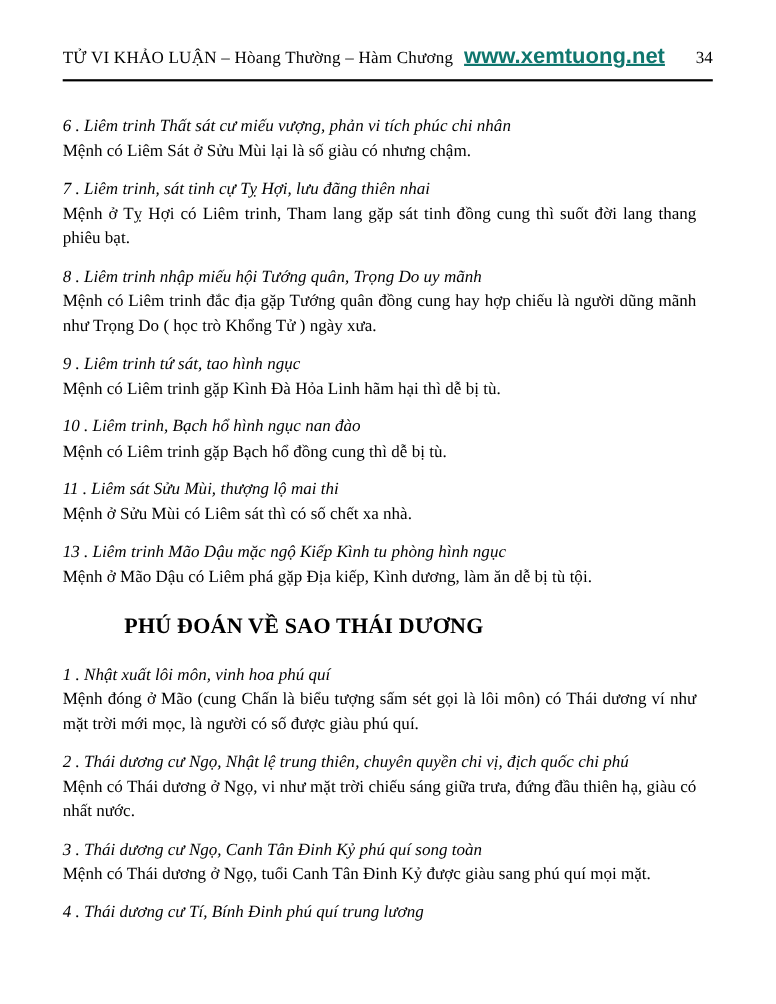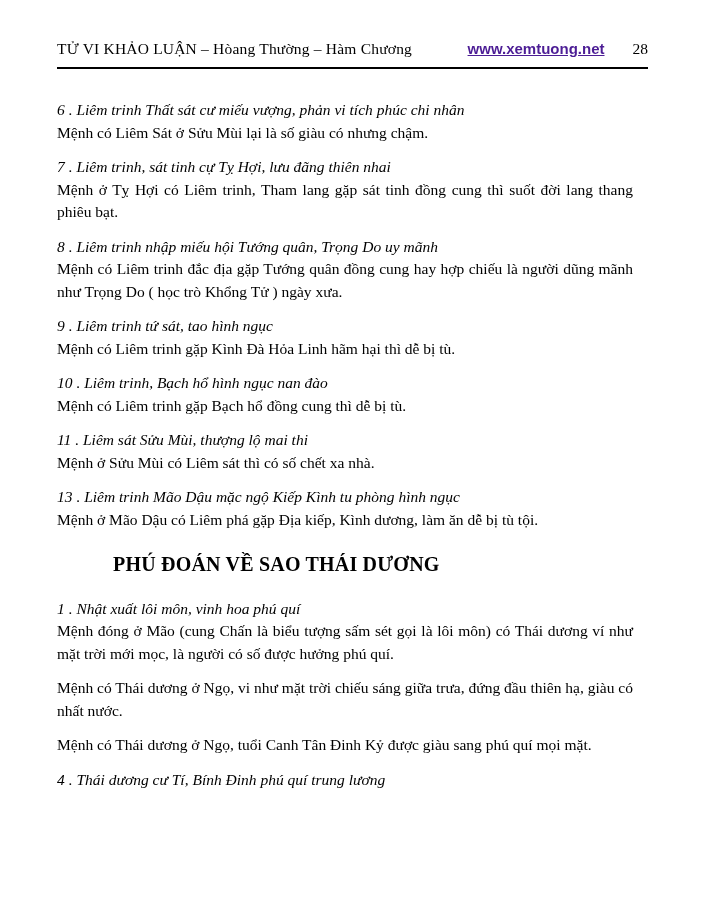--- a/index.html
+++ b/index.html
@@ -31,22 +31,22 @@
     letter-spacing: 0.2px;
   }
   .header-right {
     display: flex;
     align-items: baseline;
     gap: 28px;
   }
   .header-link {
     font-family: "Liberation Sans", sans-serif;
     font-weight: bold;
-    font-size: 15px;
-    color: #4c1d95;
+    font-size: 20px;
+    color: #0f766e;
     text-decoration: underline;
     cursor: pointer;
   }
   .header-rule {
     border: none;
     border-top: 2px solid #000000;
     margin: 9px 0 0 0;
   }
   .content {
     margin-top: 30px;
@@ -72,21 +72,21 @@
   }
 </style>
 </head>
 <body>
 
 <div class="page">
   <div class="header">
     <span class="header-title">TỬ VI KHẢO LUẬN – Hòang Thường – Hàm Chương</span>
     <span class="header-right">
       <a class="header-link">www.xemtuong.net</a>
-      <span class="header-page-number">28</span>
+      <span class="header-page-number">34</span>
     </span>
   </div>
   <hr class="header-rule">
   <div class="content" id="content">
       <div class="item">
         <p class="item-title">6 . Liêm trinh Thất sát cư miếu vượng, phản vi tích phúc chi nhân</p>
         <p class="item-body">Mệnh có Liêm Sát ở Sửu Mùi lại là số giàu có nhưng chậm.</p>
       </div>
       <div class="item">
         <p class="item-title">7 . Liêm trinh, sát tinh cự Tỵ Hợi, lưu đãng thiên nhai</p>
@@ -108,25 +108,27 @@
         <p class="item-title">11 . Liêm sát Sửu Mùi, thượng lộ mai thi</p>
         <p class="item-body">Mệnh ở Sửu Mùi có Liêm sát thì có số chết xa nhà.</p>
       </div>
       <div class="item">
         <p class="item-title">13 . Liêm trinh Mão Dậu mặc ngộ Kiếp Kình tu phòng hình ngục</p>
         <p class="item-body">Mệnh ở Mão Dậu có Liêm phá gặp Địa kiếp, Kình dương, làm ăn dễ bị tù tội.</p>
       </div>
       <div class="section-heading">PHÚ ĐOÁN VỀ SAO THÁI DƯƠNG</div>
       <div class="item">
         <p class="item-title">1 . Nhật xuất lôi môn, vinh hoa phú quí</p>
-        <p class="item-body">Mệnh đóng ở Mão (cung Chấn là biểu tượng sấm sét gọi là lôi môn) có  Thái dương ví như mặt trời mới mọc, là người có số được hưởng phú quí.</p>
+        <p class="item-body">Mệnh đóng ở Mão (cung Chấn là biểu tượng sấm sét gọi là lôi môn) có  Thái dương ví như mặt trời mới mọc, là người có số được giàu phú quí.</p>
       </div>
       <div class="item">
+        <p class="item-title">2 . Thái dương cư Ngọ, Nhật lệ trung thiên, chuyên quyền chi vị, địch quốc chi phú</p>
         <p class="item-body">Mệnh có Thái dương ở Ngọ, vi như mặt  trời chiếu sáng giữa trưa, đứng đầu thiên hạ, giàu có nhất nước.</p>
       </div>
       <div class="item">
+        <p class="item-title">3 . Thái dương cư Ngọ, Canh Tân Đinh Kỷ phú quí song toàn</p>
         <p class="item-body">Mệnh có Thái dương ở Ngọ, tuổi Canh Tân Đinh Kỷ được giàu sang phú quí mọi mặt.</p>
       </div>
       <div class="item">
         <p class="item-title">4 . Thái dương cư Tí, Bính Đinh phú quí trung lương</p>
       </div>
     </div>
 </div>
 
 </body></html>

